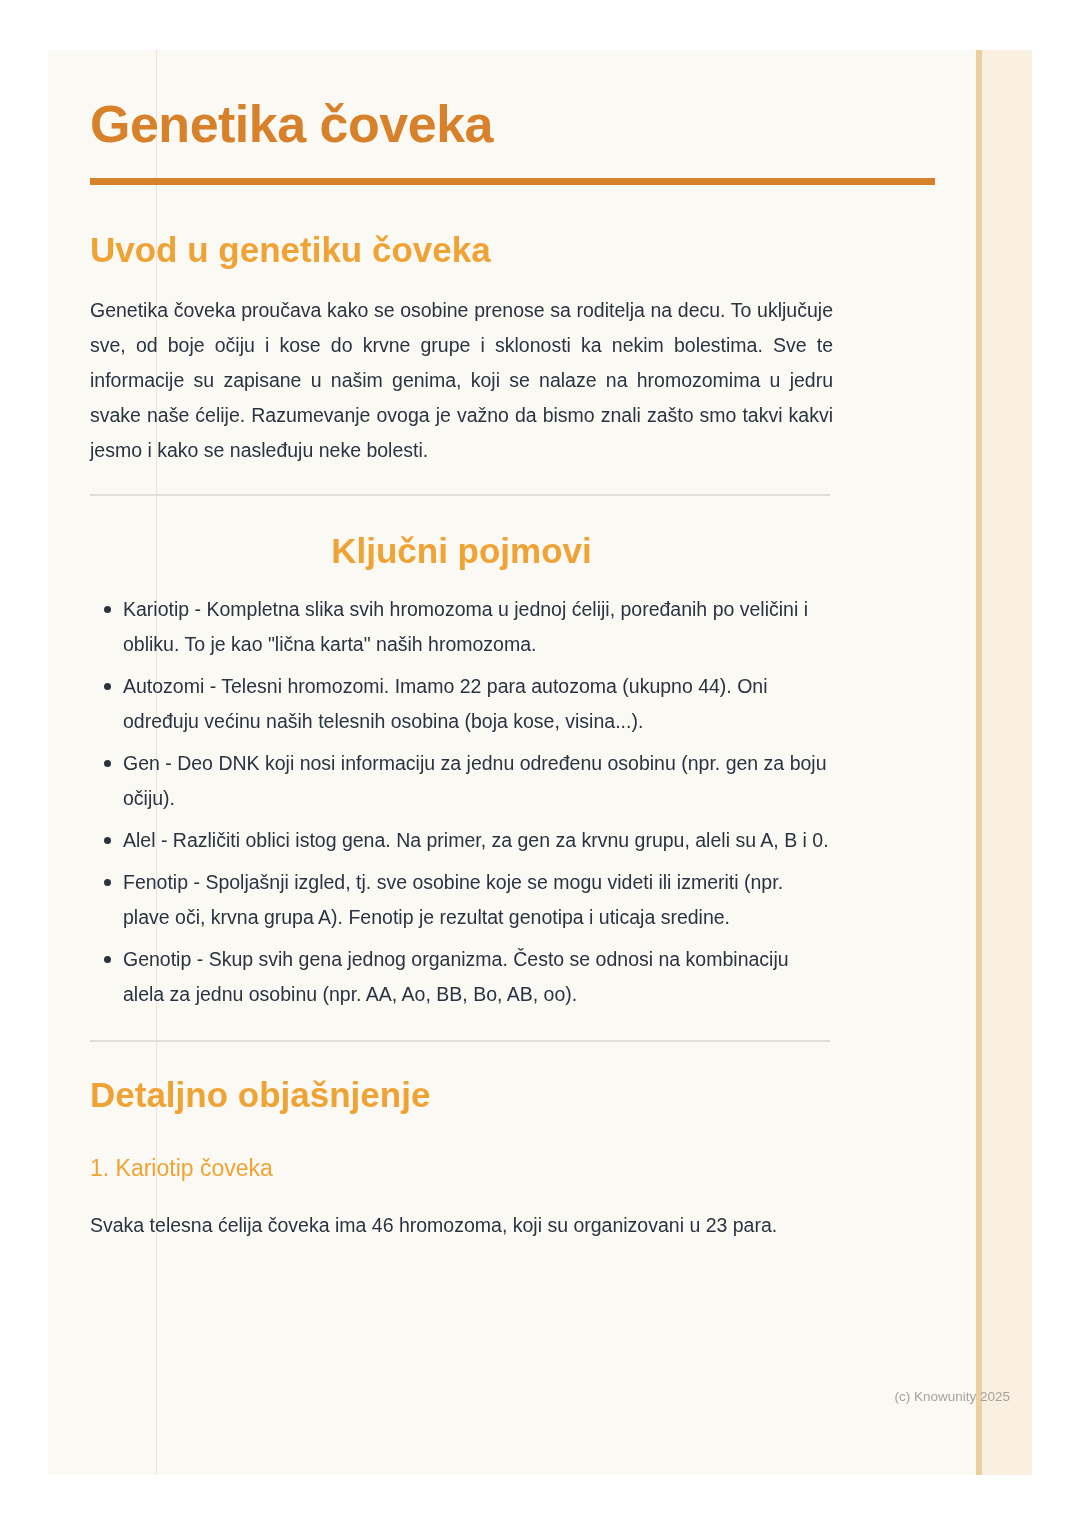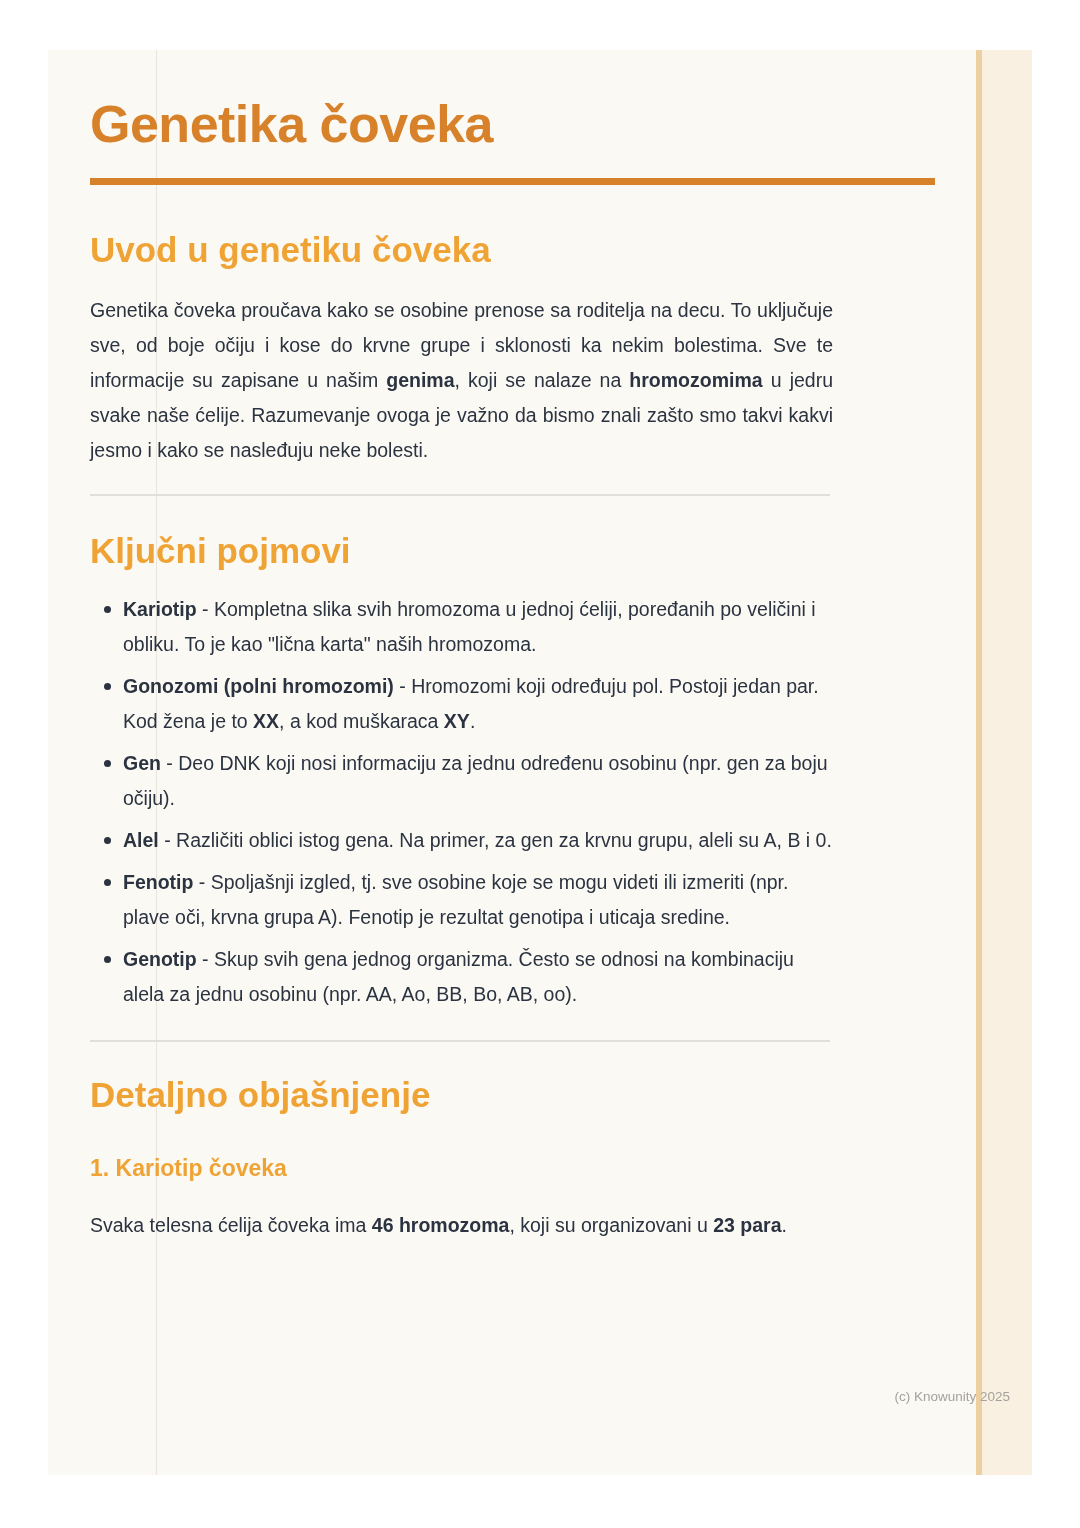--- a/index.html
+++ b/index.html
@@ -50,27 +50,27 @@
     height: 7px;
     background: #D7822B;
   }
   h2 {
     font-size: 35px;
     line-height: 34px;
     font-weight: 700;
     color: #F0A335;
   }
   .h2-intro   { margin-top: 48px; }
-  .h2-terms   { margin-top: 38px; }
+  .h2-terms   { margin-top: 38px; text-align: center; }
   .h2-detail  { margin-top: 36px; }
   h3 {
     margin-top: 42px;
     font-size: 23px;
     line-height: 28px;
-    font-weight: 700;
+    font-weight: 400;
     color: #F0A335;
   }
   p.body-par {
     margin-top: 26px;
     font-size: 19.5px;
     line-height: 35px;
     text-align: justify;
   }
   .divider {
     margin-top: 26px;
@@ -91,21 +91,21 @@
     text-align: left;
   }
   ul.terms li::before {
     content: "";
     position: absolute;
     left: -19px; top: 14px;
     width: 7px; height: 7px;
     border-radius: 50%;
     background: #2B3340;
   }
-  b { font-weight: 700; }
+  b { font-weight: 400; }
   .watermark {
     position: absolute;
     top: 1339px;
     right: 22px;
     font-size: 13.5px;
     color: #A5A29D;
     z-index: 5;
   }
 </style>
 </head>
@@ -122,21 +122,21 @@
 
       <h2 class="h2-intro">Uvod u genetiku čoveka</h2>
       <p class="body-par">Genetika čoveka proučava kako se osobine prenose sa roditelja na decu. To uključuje sve, od boje očiju i kose do krvne grupe i sklonosti ka nekim bolestima. Sve te informacije su zapisane u našim <b>genima</b>, koji se nalaze na <b>hromozomima</b> u jedru svake naše ćelije. Razumevanje ovoga je važno da bismo znali zašto smo takvi kakvi jesmo i kako se nasleđuju neke bolesti.</p>
 
       <div class="divider"></div>
 
       <h2 class="h2-terms">Ključni pojmovi</h2>
       <ul class="terms">
 
           <li><b>Kariotip</b> - Kompletna slika svih hromozoma u jednoj ćeliji, poređanih po veličini i obliku. To je kao "lična karta" naših hromozoma.</li>
-          <li><b>Gonozomi (polni hromozomi)</b> - Hromozomi koji određuju pol. Postoji jedan par. Kod žena je to <b>XX</b>, a kod muškaraca <b>XY</b>.</li>
+          <li><b>Autozomi</b> - Telesni hromozomi. Imamo 22 para autozoma (ukupno 44). Oni određuju većinu naših telesnih osobina (boja kose, visina...).</li>
           <li><b>Gen</b> - Deo DNK koji nosi informaciju za jednu određenu osobinu (npr. gen za boju očiju).</li>
           <li><b>Alel</b> - Različiti oblici istog gena. Na primer, za gen za krvnu grupu, aleli su A, B i 0.</li>
           <li><b>Fenotip</b> - Spoljašnji izgled, tj. sve osobine koje se mogu videti ili izmeriti (npr. plave oči, krvna grupa A). Fenotip je rezultat genotipa i uticaja sredine.</li>
           <li><b>Genotip</b> - Skup svih gena jednog organizma. Često se odnosi na kombinaciju alela za jednu osobinu (npr. AA, Ao, BB, Bo, AB, oo).</li>
         </ul>
 
       <div class="divider second"></div>
 
       <h2 class="h2-detail">Detaljno objašnjenje</h2>
       <h3>1. Kariotip čoveka</h3>

